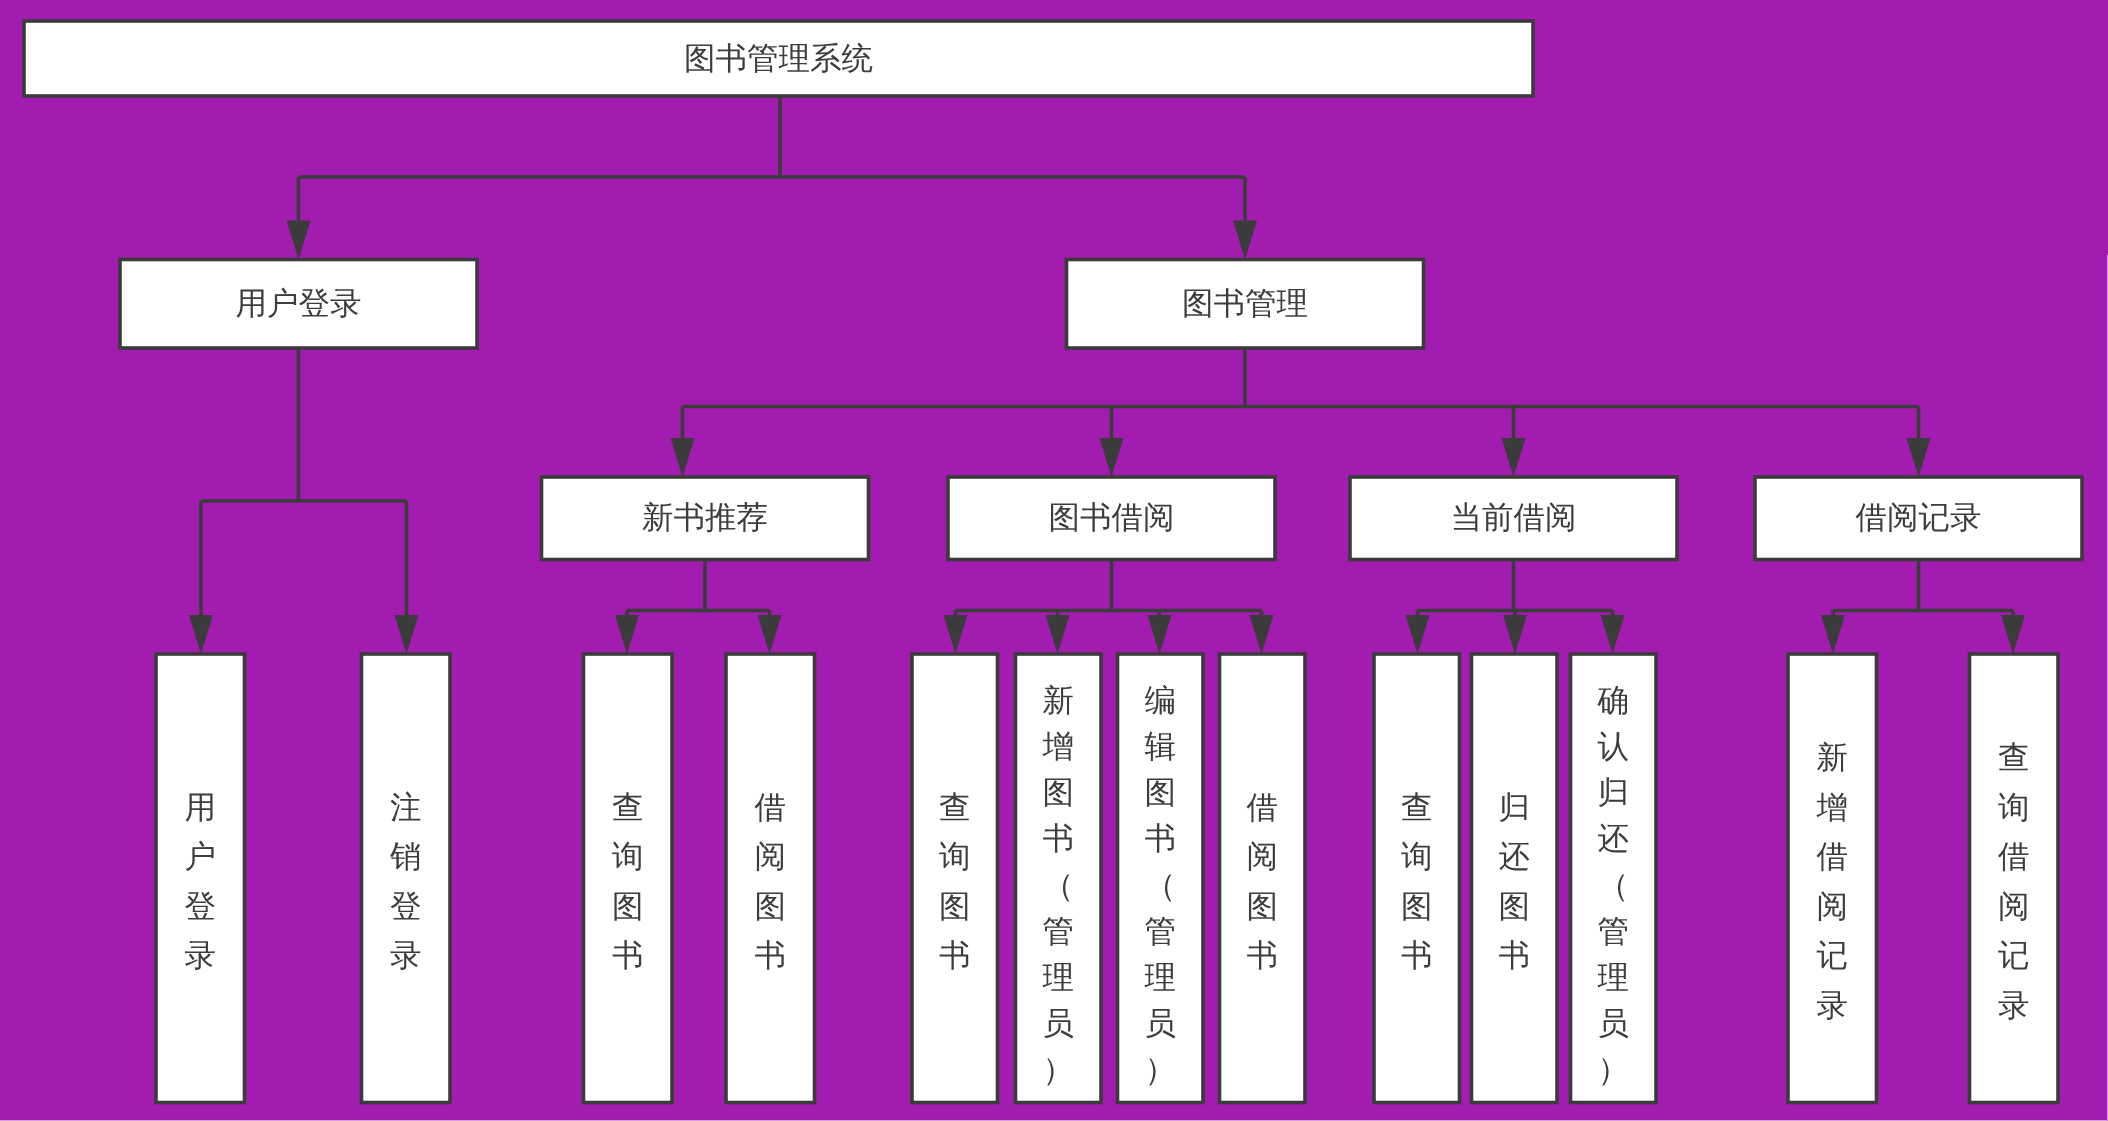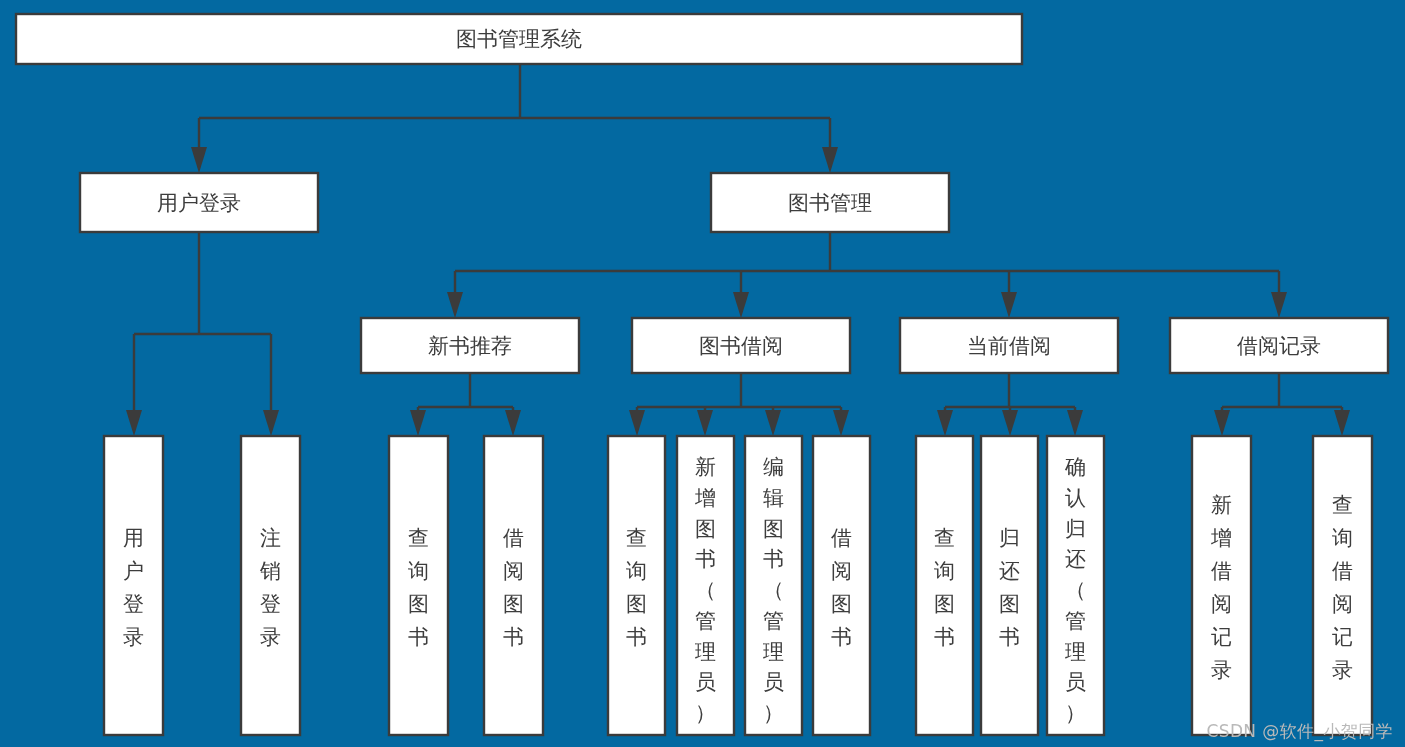--- a/index.html
+++ b/index.html
@@ -11,21 +11,21 @@
   body {
     width: 1405px;
     height: 747px;
     overflow: hidden;
     font-family: "DejaVu Sans", "Liberation Sans", sans-serif;
   }
   #diagram-root {
     position: relative;
     width: 1405px;
     height: 747px;
-    background: #0369a1;
+    background: #a21caf;
   }
   svg.diagram-canvas {
     position: absolute;
     left: 0;
     top: 0;
     width: 1405px;
     height: 747px;
     display: block;
   }
   .node-box {
@@ -219,15 +219,14 @@
           <rect x="1192" y="436" width="59" height="299" class="node-box"></rect>
           <text x="1221.5" y="512.24" font-size="23" class="node-label-vertical"><tspan x="1221.5" dy="0">新</tspan><tspan x="1221.5" dy="33">增</tspan><tspan x="1221.5" dy="33">借</tspan><tspan x="1221.5" dy="33">阅</tspan><tspan x="1221.5" dy="33">记</tspan><tspan x="1221.5" dy="33">录</tspan></text>
         </g>
         <g>
           <rect x="1313" y="436" width="59" height="299" class="node-box"></rect>
           <text x="1342.5" y="512.24" font-size="23" class="node-label-vertical"><tspan x="1342.5" dy="0">查</tspan><tspan x="1342.5" dy="33">询</tspan><tspan x="1342.5" dy="33">借</tspan><tspan x="1342.5" dy="33">阅</tspan><tspan x="1342.5" dy="33">记</tspan><tspan x="1342.5" dy="33">录</tspan></text>
         </g>
       </g>
   </svg>
 
-  <div class="watermark-text">CSDN @软件_小贺同学</div>
 
 </div>
 
 </body></html>

